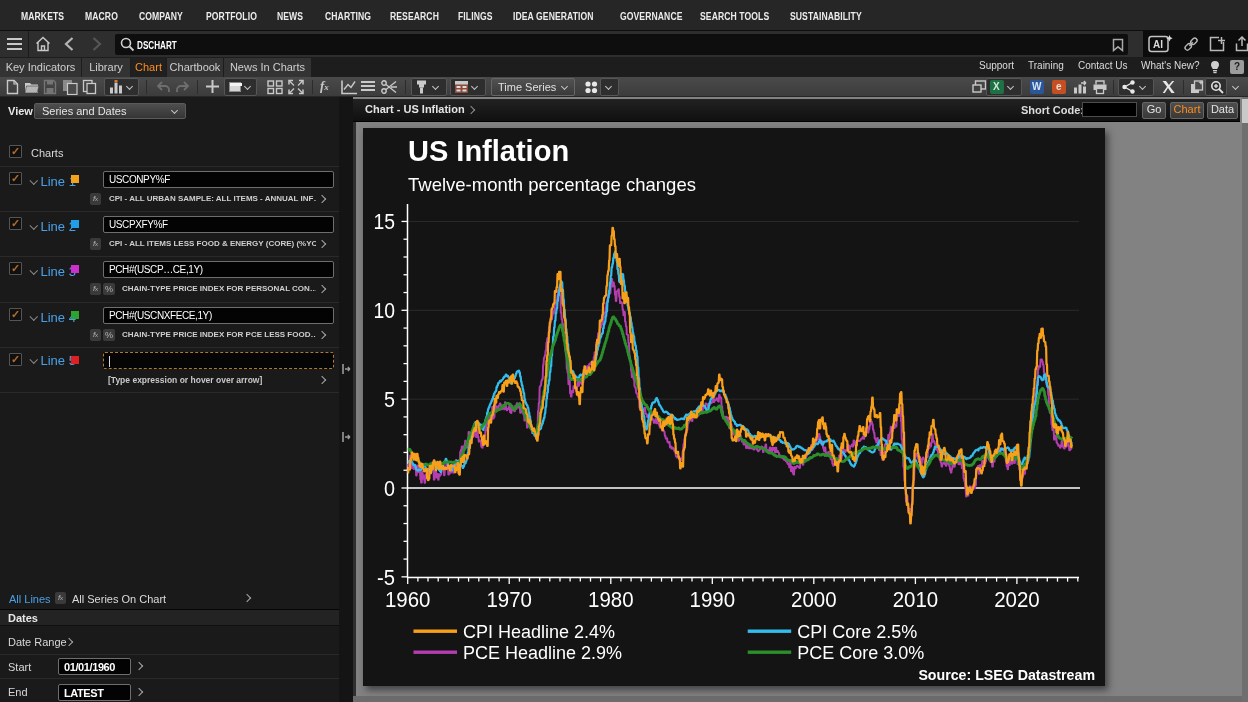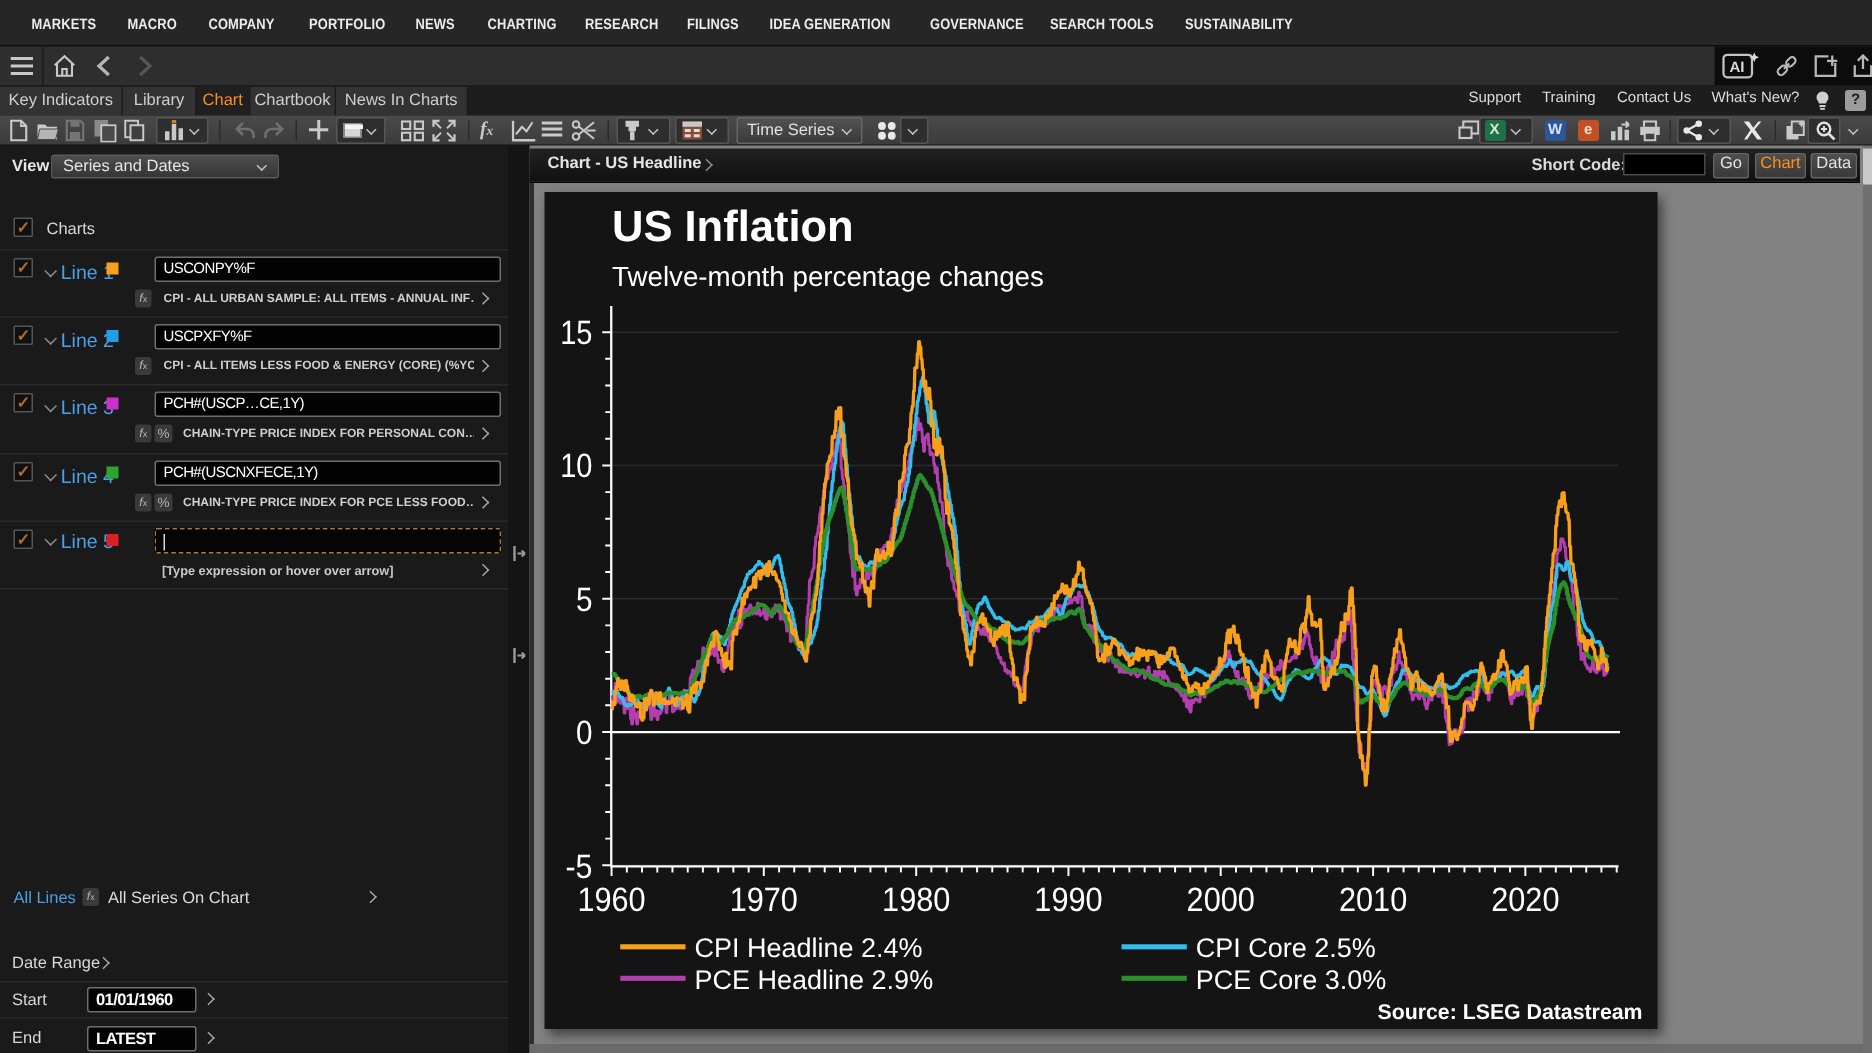--- a/index.html
+++ b/index.html
@@ -83,20 +83,30 @@
     <div class="sep" style="left:28px"></div>
     <svg class="abs" style="left:35px;top:5px" width="16" height="16" viewBox="0 0 16 16">
         <path d="M1.5 7.5 L8 1.5 L14.5 7.5 M3 6.5 V14.5 H13 V6.5 M6.5 14.5 V10 H9.5 V14.5" fill="none" stroke="#c9c9c9" stroke-width="1.4"></path>
       </svg>
     <svg class="abs" style="left:64px;top:6px" width="10" height="14" viewBox="0 0 10 14">
         <path d="M8.5 1 L2 7 L8.5 13" fill="none" stroke="#b5b5b5" stroke-width="2.2"></path>
       </svg>
     <svg class="abs" style="left:92px;top:6px" width="10" height="14" viewBox="0 0 10 14">
         <path d="M1.5 1 L8 7 L1.5 13" fill="none" stroke="#565656" stroke-width="2.2"></path>
       </svg>
+    <div id="searchbox">
+      <svg class="abs" style="left:5px;top:3px" width="15" height="15" viewBox="0 0 15 15">
+          <circle cx="6" cy="6" r="4.5" fill="none" stroke="#cfcfcf" stroke-width="1.6"></circle>
+          <line x1="9.5" y1="9.5" x2="13.5" y2="13.5" stroke="#cfcfcf" stroke-width="1.8"></line>
+        </svg>
+      <span class="stext">DSCHART</span>
+      <svg class="abs" style="left:997px;top:4px" width="12" height="14" viewBox="0 0 12 14">
+          <path d="M1.5 1.5 H10.5 V12.5 L6 8.8 L1.5 12.5 Z" fill="none" stroke="#a8a8a8" stroke-width="1.5"></path>
+        </svg>
+    </div>
     <div id="nav-right"></div>
     <svg class="abs" style="left:1148px;top:3px" width="25" height="20" viewBox="0 0 25 20">
         <rect x="1" y="2.5" width="19" height="15" rx="2.5" fill="none" stroke="#c3c3c3" stroke-width="1.5"></rect>
         <text x="5" y="13.7" font-size="10" font-weight="bold" fill="#d9d9d9" font-family="Liberation Sans">AI</text>
         <path d="M21.5 1 l1 2.2 2.2 1 -2.2 1 -1 2.2 -1-2.2 -2.2-1 2.2-1 Z" fill="#d9d9d9"></path>
       </svg>
     <svg class="abs" style="left:1183px;top:5px" width="16" height="16" viewBox="0 0 16 16">
         <g fill="none" stroke="#b9b9b9" stroke-width="1.4" transform="rotate(-45 8 8)">
           <rect x="0.5" y="5.8" width="7" height="4.6" rx="2.3"></rect>
           <rect x="8.5" y="5.8" width="7" height="4.6" rx="2.3"></rect>
@@ -346,20 +356,21 @@
     <div class="inp" style="top:255px;border:1px dashed #b07a30;background:#050505"><span style="display:inline-block;width:1px;height:11px;background:#d8d8d8;margin-top:1px"></span></div>
     <span class="abs" style="left:108px;top:278px;font-size:8.5px;font-weight:bold;color:#c9c9c9">[Type expression or hover over arrow]</span>
     <span class="rarr" style="left:319px;top:280px"></span>
 
     <div class="ldiv" style="top:295px"></div>
 
     <span class="abs" style="left:9px;top:496px;font-size:11px;color:#4aa0e8">All Lines</span>
     <div class="badge" style="left:55px;top:495px"><i>f</i><span style="font-size:6px">x</span></div>
     <span class="abs" style="left:72px;top:496px;font-size:11px;font-weight:normal;color:#dcdcdc">All Series On Chart</span>
     <span class="rarr" style="left:244px;top:498px"></span>
+    <div class="lsect" style="top:512px">Dates</div>
     <span class="abs" style="left:8px;top:539px;font-size:11px;color:#d8d8d8">Date Range</span>
     <span class="rarr" style="left:66px;top:542px"></span>
     <div class="ldiv" style="top:557px"></div>
     <span class="abs" style="left:8px;top:564px;font-size:11px;color:#d8d8d8">Start</span>
     <div class="inp" style="left:58px;top:561px;width:73px;font-size:11px;font-weight:bold;padding-top:2px">01/01/1960</div>
     <span class="rarr" style="left:136px;top:566px"></span>
     <div class="ldiv" style="top:581px"></div>
     <span class="abs" style="left:8px;top:589px;font-size:11px;color:#d8d8d8">End</span>
     <div class="inp" style="left:58px;top:587px;width:73px;font-size:11px;font-weight:bold;padding-top:2px">LATEST</div>
     <span class="rarr" style="left:136px;top:592px"></span>
@@ -370,21 +381,21 @@
         <path d="M4 6 H9 M9 6 L6.8 4 M9 6 L6.8 8" stroke="#9a9a9a" stroke-width="1.3" fill="none"></path>
       </svg>
     <svg class="abs" style="left:2px;top:334px" width="10" height="12" viewBox="0 0 10 12">
         <line x1="2" y1="1" x2="2" y2="11" stroke="#9a9a9a" stroke-width="1.6"></line>
         <path d="M4 6 H9 M9 6 L6.8 4 M9 6 L6.8 8" stroke="#9a9a9a" stroke-width="1.3" fill="none"></path>
       </svg>
   </div>
   <div id="rpanel">
     <div class="abs" style="left:0;top:25px;width:3px;height:580px;background:#2f2f2f"></div>
     <div id="chartheader">
-      <span class="abs" style="left:12px;top:4px;font-size:11px;font-weight:bold;color:#e5e5e5">Chart - US Headline</span>
+      <span class="abs" style="left:12px;top:4px;font-size:11px;font-weight:bold;color:#e5e5e5">Chart - US Inflation</span>
       <span class="rarr" style="left:115px;top:8px;border-color:#8f8f8f"></span>
       <span class="abs" style="left:668px;top:5px;font-size:11px;font-weight:bold;color:#dcdcdc">Short Code:</span>
       <div class="abs" style="left:729px;top:3px;width:55px;height:15px;background:#000;border:1px solid #4c4c4c"></div>
       <div class="btn" style="left:789px;width:24px">Go</div>
       <div class="btn" style="left:817px;width:34px;color:#ff8d1e">Chart</div>
       <div class="btn" style="left:854px;width:31px">Data</div>
     </div>
     <div class="abs" style="left:0;top:599px;width:889px;height:6px;background:#6c6c6c"></div>
       <div id="chartbox">
       <svg width="742" height="558" viewBox="0 0 742 558">

